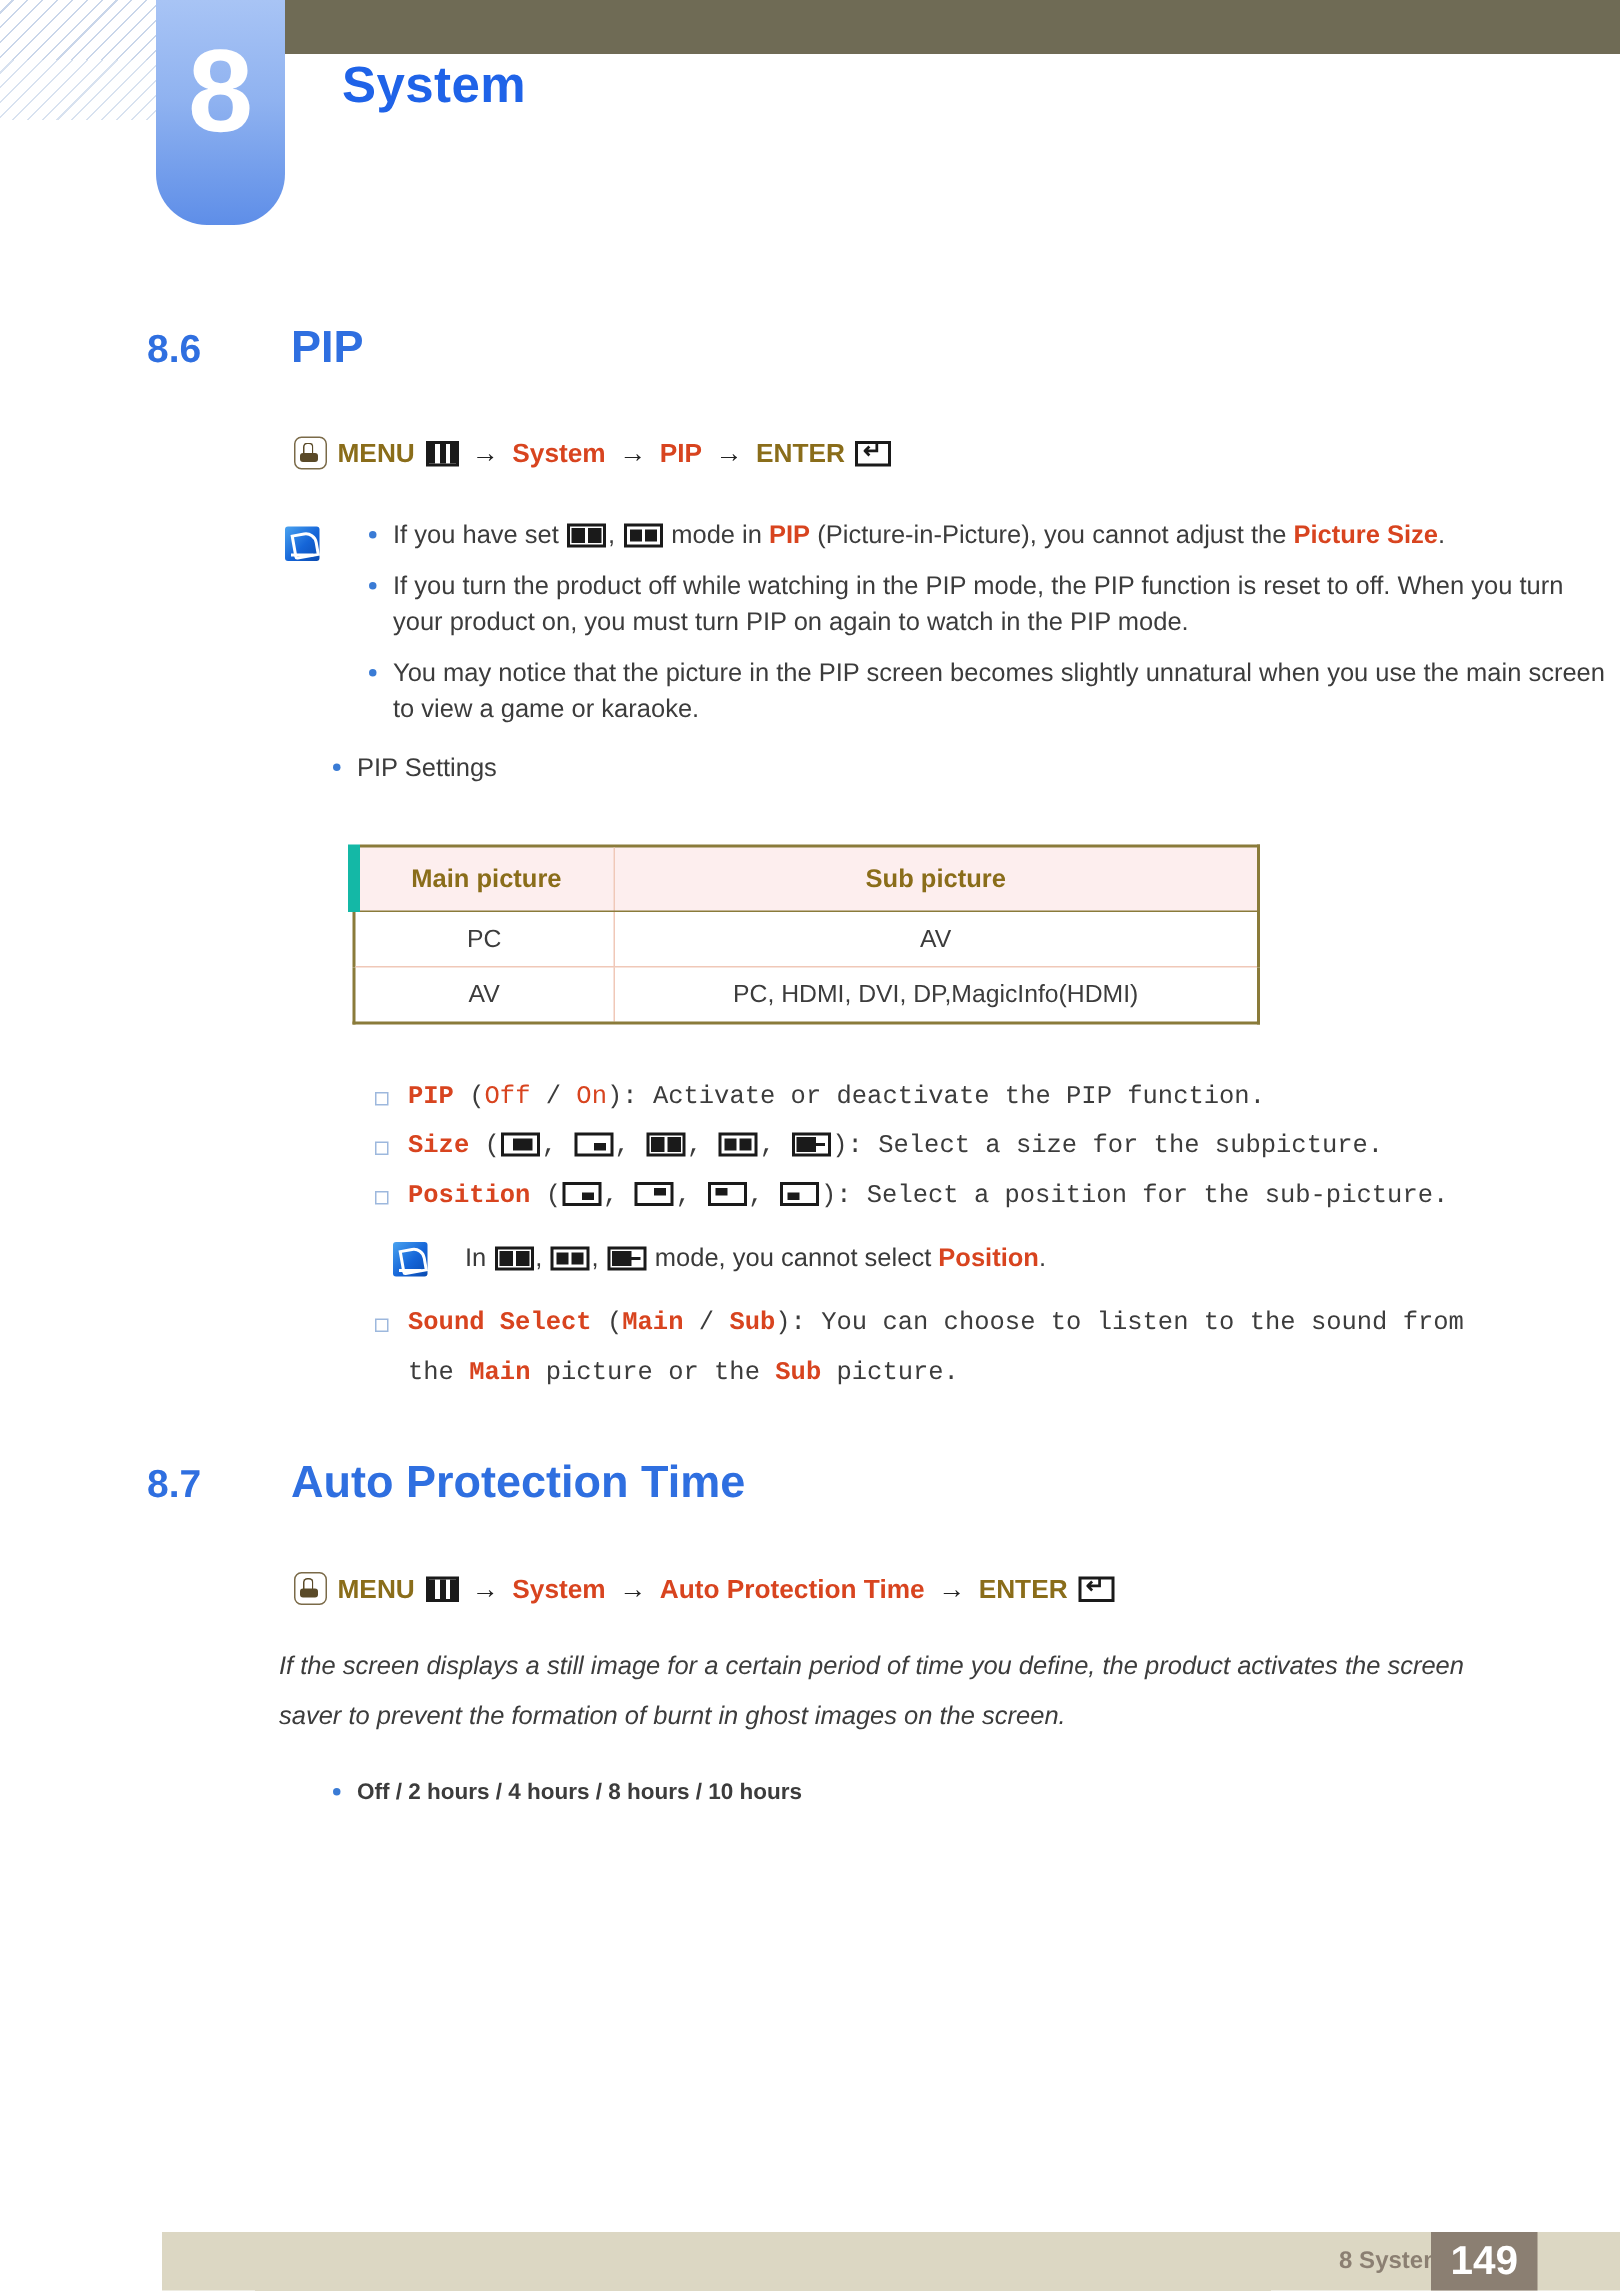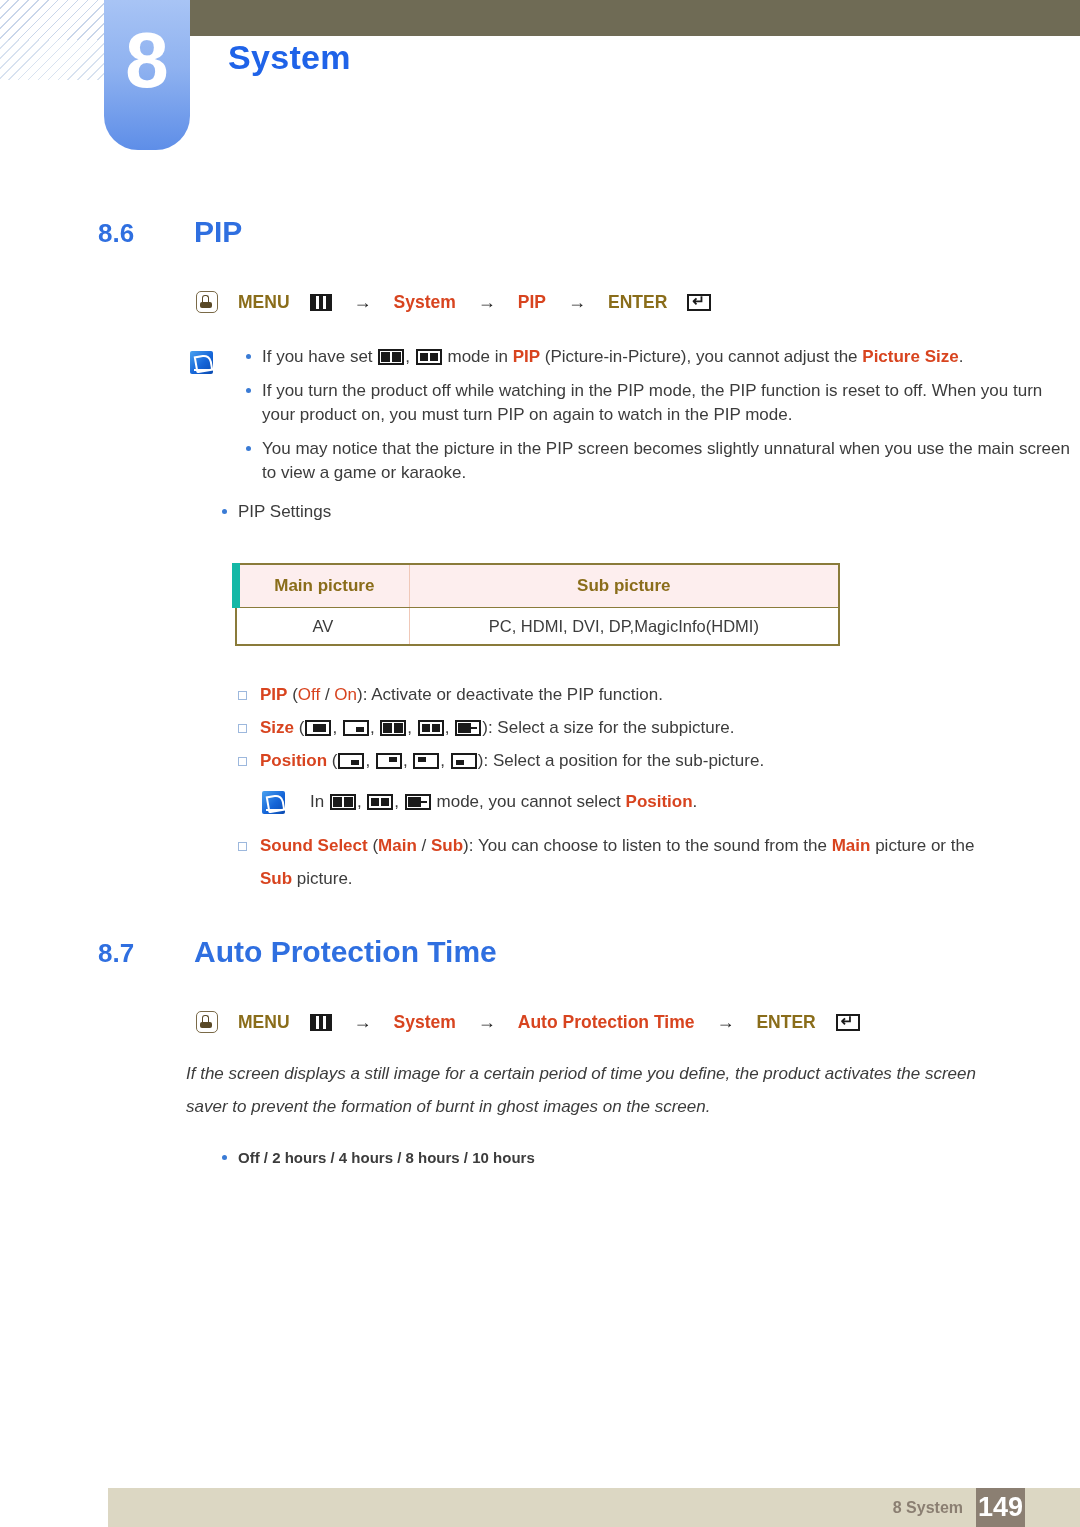--- a/index.html
+++ b/index.html
@@ -104,21 +104,21 @@
   }
   .sec-name {
     font-size: 30px;
     font-weight: bold;
     color: #2f6fe0;
   }
 
   .menupath {
     display: flex;
     align-items: center;
-    gap: 20px;
+    gap: 7px;
     font-size: 17.5px;
     font-weight: bold;
     padding-left: 196px;
   }
   .mp-gold { color: #8a6d1a; }
   .mp-red  { color: #d8441f; }
   .mp-arrow { color: #222; font-weight: normal; font-size: 18px; padding: 0 2px;}
 
   
   .ico-hand {
@@ -296,22 +296,23 @@
   }
   table.pip thead th:first-child { border-left: 8px solid #14b8a6; }
   table.pip thead th:last-child  { border-right: 2px solid #8a7b3a; }
   table.pip tbody tr td:first-child { border-left: 2px solid #8a7b3a; }
   table.pip tbody tr td:last-child  { border-right: 2px solid #8a7b3a; }
   table.pip tbody tr:last-child td  { border-bottom: 2px solid #8a7b3a; }
 
   
   ul.opts {
     list-style: none;
-    margin: 0;
+    margin: 12px;
     padding: 0 16px 0 196px;
+    font-family: Liberation Mono, monospace;
   }
   ul.opts > li {
     position: relative;
     padding-left: 64px;
     font-size: 17px;
     line-height: 33px;
     color: #3c3c3c;
   }
   ul.opts > li:before {
     content: "";
@@ -389,21 +390,21 @@
     right: 117px;
     top: 29px;
     font-size: 16px;
     font-weight: bold;
     color: #8b7f72;
   }
   .footer-page {
     position: absolute;
     right: 55px;
     top: 18px;
-    width: 49px;
+    width: 71px;
     height: 39px;
     background: #8b7f72;
     color: #ffffff;
     font-size: 27px;
     font-weight: bold;
     line-height: 39px;
     text-align: center;
   }
 </style>
 </head>
@@ -453,20 +454,24 @@
   <div class="tbl-wrap" style="margin-top:38px;">
     <table class="pip">
       <thead>
         <tr>
           <th>Main picture</th>
           <th>Sub picture</th>
         </tr>
       </thead>
       <tbody>
         <tr>
+          <td>PC</td>
+          <td>AV</td>
+        </tr>
+        <tr>
           <td>AV</td>
           <td>PC, HDMI, DVI, DP,MagicInfo(HDMI)</td>
         </tr>
       </tbody>
     </table>
   </div>
 
   <ul class="opts" style="margin-top:32px;">
     <li>
       <span class="red-b">PIP</span><span> (</span><span class="red">Off</span><span> / </span><span class="red">On</span><span>): </span><span>Activate or deactivate the PIP function.</span>

